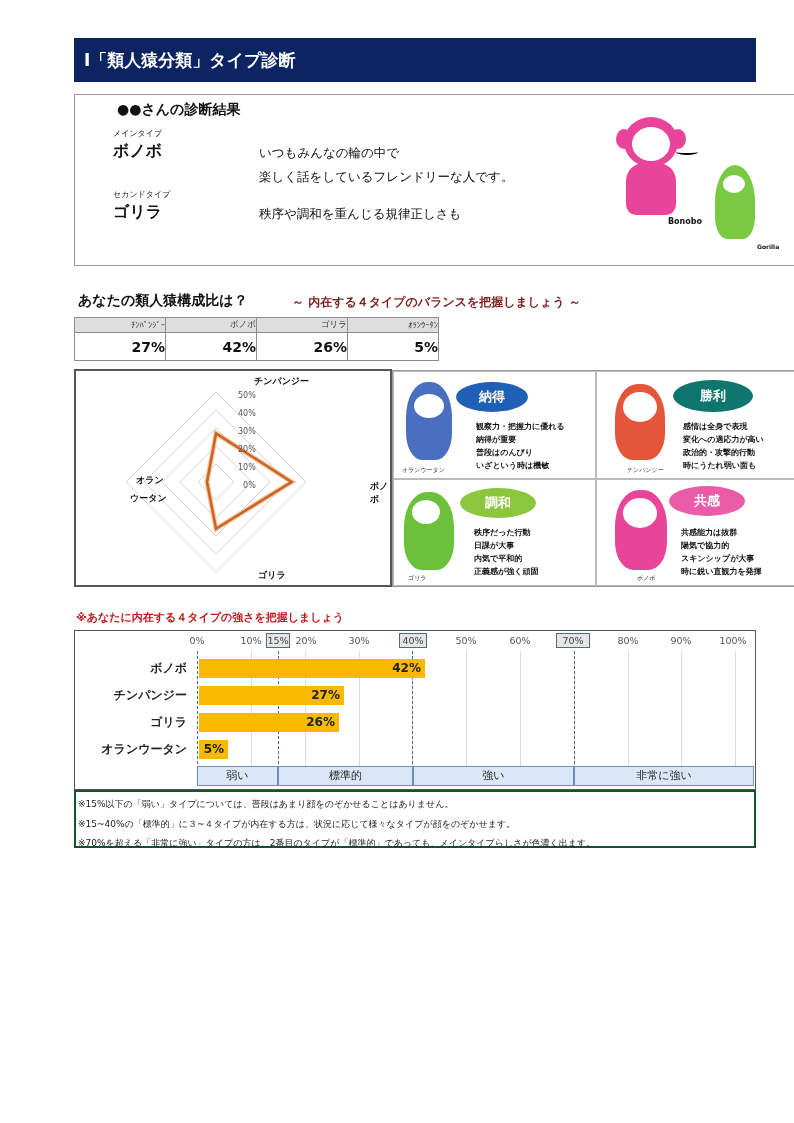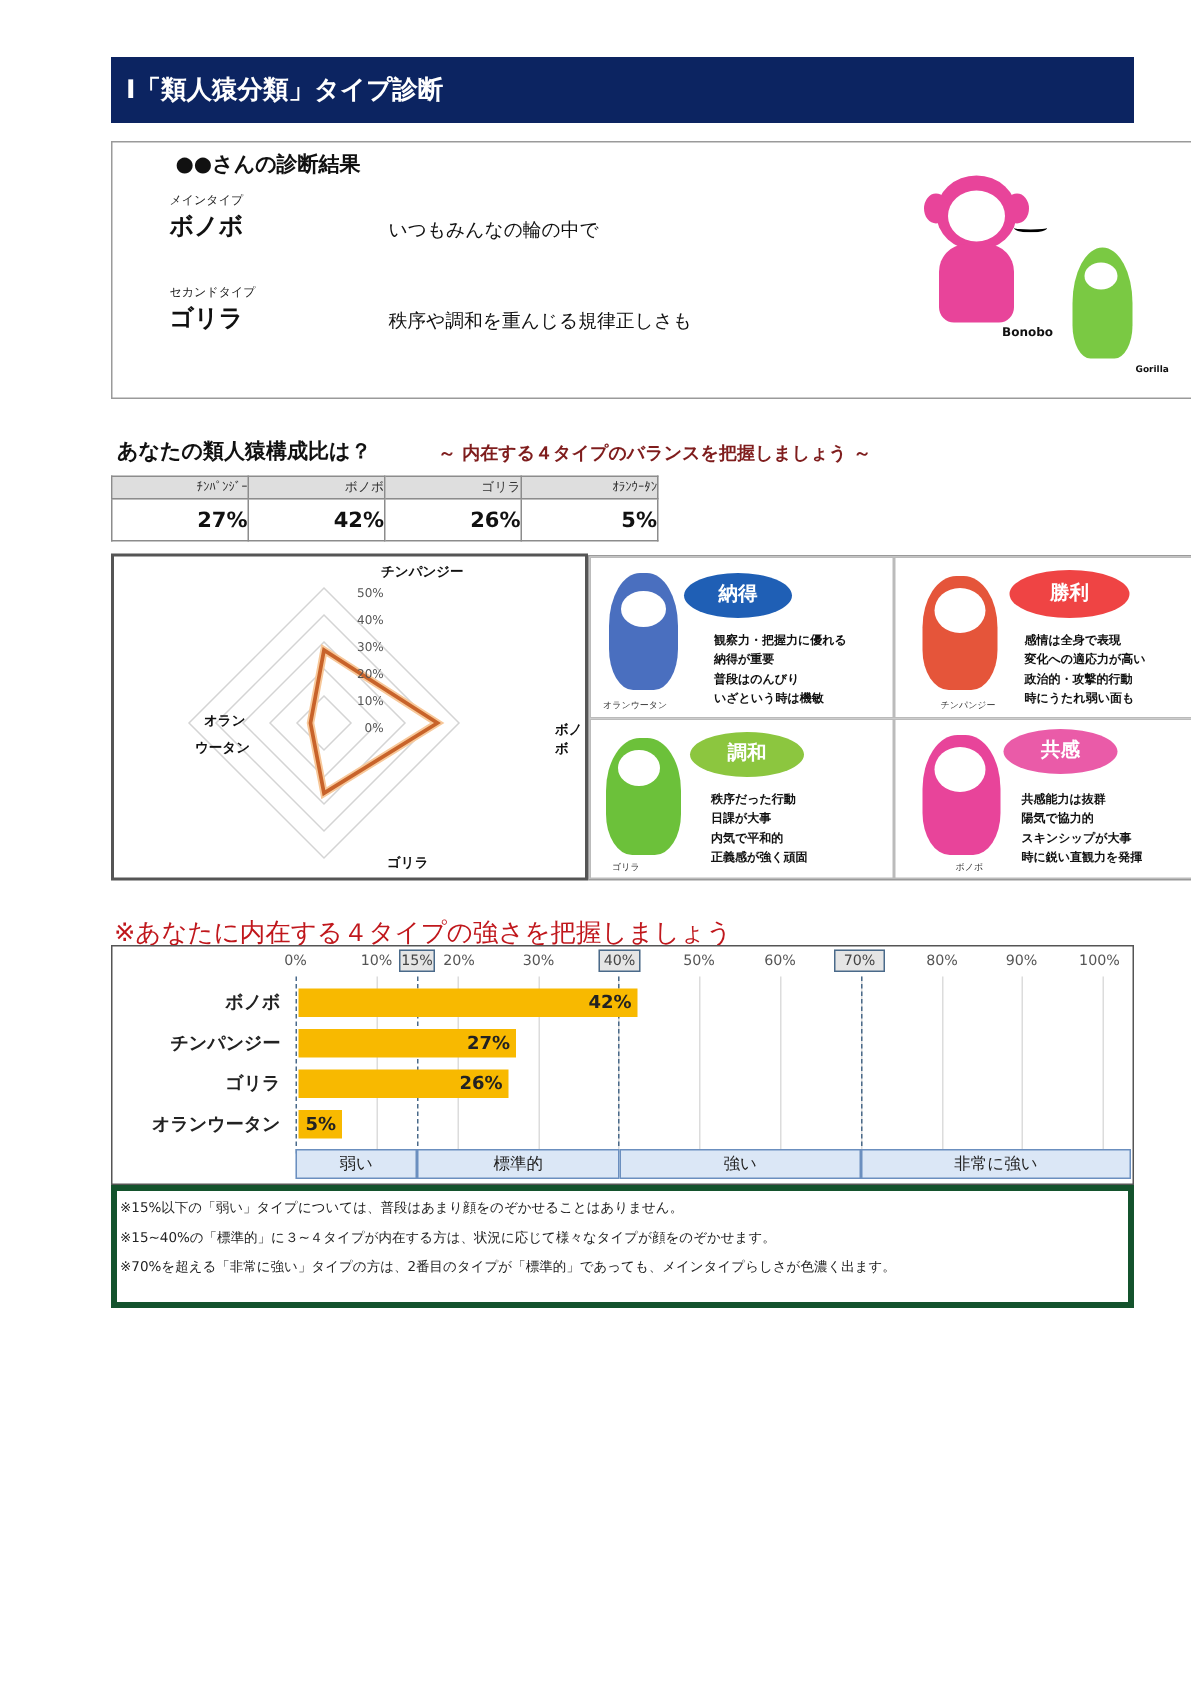--- a/index.html
+++ b/index.html
@@ -33,34 +33,35 @@
 
   .bar-box { left: 38px; top: 630px; width: 682px; height: 160px; border: 1.5px solid #555; }
   .tick { position: absolute; top: 4px; font-size: 9.5px; color: #555; transform: translateX(-50%); }
   .gridline { position: absolute; top: 20px; width: 1px; height: 118px; background: #dcdcdc; }
   .dashline { position: absolute; top: 20px; width: 0; height: 118px; border-left: 1px dashed #4a6a8a; }
   .mark-box { position: absolute; top: 2px; height: 15px; border: 1px solid #4a6a8a; background: #e5e5e5; font-size: 9.5px; color: #444; text-align: center; line-height: 13px; }
   .bar-label { position: absolute; left: 0; width: 112px; text-align: right; font-size: 12px; font-weight: bold; color: #222; }
   .bar { position: absolute; height: 19px; background: #f8b900; font-size: 12px; font-weight: bold; text-align: right; padding-right: 4px; line-height: 19px; color: #222; }
   .band { position: absolute; top: 135px; height: 20px; background: #dbe7f6; border: 1px solid #6b8fbf; font-size: 11px; text-align: center; line-height: 18px; color: #222; }
 
-  .note-box { left: 38px; top: 790px; width: 682px; height: 82px; border: 4px solid #14532d; padding: 3px 2px; }
+  .note-box { left: 38px; top: 790px; width: 682px; height: 58px; border: 2px solid #14532d; padding: 3px 2px; }
   .note { font-size: 9px; line-height: 19.5px; color: #222; }
 </style>
 </head>
 <body>
 
 <div class="abs title-bar">Ⅰ「類人猿分類」タイプ診断</div>
 
 <div class="abs result-box">
   <div class="abs result-head">●●さんの診断結果</div>
   <div class="abs type-label" style="left:2px;top:33px;">メインタイプ</div>
   <div class="abs type-name" style="left:2px;top:46px;">ボノボ</div>
   <div class="abs type-desc" style="left:148px;top:46px;">
     <div>いつもみんなの輪の中で</div>
+    <div>楽しく話をしているフレンドリーな人です。</div>
   </div>
   <div class="abs type-label" style="left:2px;top:94px;">セカンドタイプ</div>
   <div class="abs type-name" style="left:2px;top:107px;">ゴリラ</div>
   <div class="abs type-desc" style="left:148px;top:107px;">
     <div>秩序や調和を重んじる規律正しさも</div>
   </div>
 
   <div class="abs" style="left:505px;top:22px;width:70px;height:108px;">
     <div class="ape" style="left:8px;top:0;width:54px;height:50px;background:#e8449a;border-radius:50%;"></div>
     <div class="ape" style="left:0;top:12px;width:16px;height:20px;background:#e8449a;border-radius:50%;"></div>
@@ -139,21 +140,21 @@
         <div>納得が重要</div>
         <div>普段はのんびり</div>
         <div>いざという時は機敏</div>
     </div>
   </div>
 
   <div class="cell" style="left:50%;top:0;">
     <div class="ape" style="left:18px;top:12px;width:50px;height:76px;background:#e5553a;"></div>
     <div class="ape-face" style="left:26px;top:20px;width:34px;height:30px;"></div>
     <div class="ape-cap" style="left:30px;top:94px;">チンパンジー</div>
-    <div class="bubble" style="left:76px;top:8px;width:80px;height:32px;line-height:32px;background:#ef4444;">勝利</div>
+    <div class="bubble" style="left:76px;top:8px;width:80px;height:32px;line-height:32px;background:#0f766e;">勝利</div>
     <div class="cell-text" style="left:86px;top:48px;">
       <div>感情は全身で表現</div>
         <div>変化への適応力が高い</div>
         <div>政治的・攻撃的行動</div>
         <div>時にうたれ弱い面も</div>
     </div>
   </div>
 
   <div class="cell" style="left:0;top:50%;">
     <div class="ape" style="left:10px;top:12px;width:50px;height:78px;background:#6cc13a;"></div>
@@ -175,21 +176,21 @@
     <div class="bubble" style="left:72px;top:6px;width:76px;height:30px;line-height:30px;background:#ea5ba8;">共感</div>
     <div class="cell-text" style="left:84px;top:46px;">
       <div>共感能力は抜群</div>
         <div>陽気で協力的</div>
         <div>スキンシップが大事</div>
         <div>時に鋭い直観力を発揮</div>
     </div>
   </div>
 </div>
 
-<div class="abs" style="left:40px;top:610px;font-size:17px;font-weight:normal;color:#c0171c;">※あなたに内在する４タイプの強さを把握しましょう</div>
+<div class="abs" style="left:40px;top:610px;font-size:11px;font-weight:bold;color:#c0171c;">※あなたに内在する４タイプの強さを把握しましょう</div>
 
 <div class="abs bar-box">
   <div class="gridline" style="left:176px;"></div>
   <div class="gridline" style="left:230px;"></div>
   <div class="gridline" style="left:284px;"></div>
   <div class="gridline" style="left:337px;"></div>
   <div class="gridline" style="left:391px;"></div>
   <div class="gridline" style="left:445px;"></div>
   <div class="gridline" style="left:499px;"></div>
   <div class="gridline" style="left:553px;"></div>

